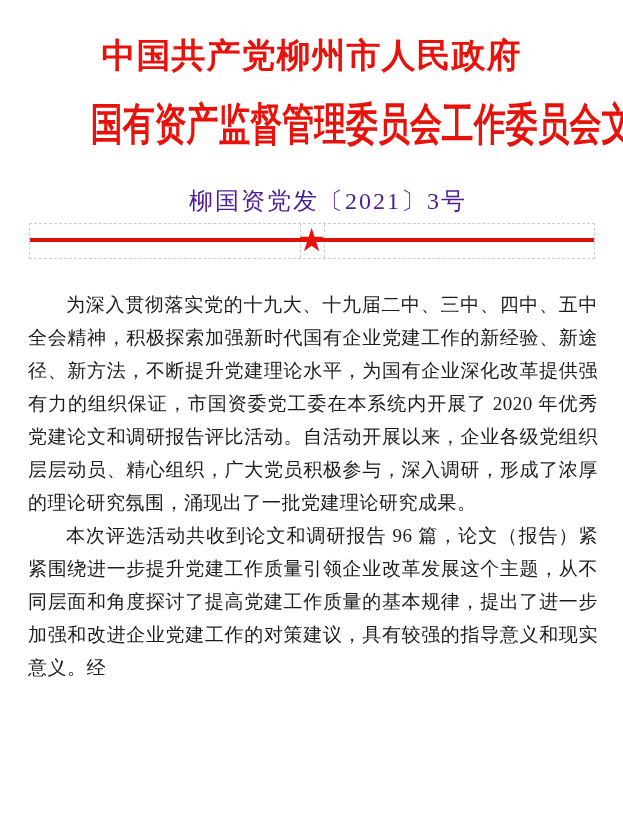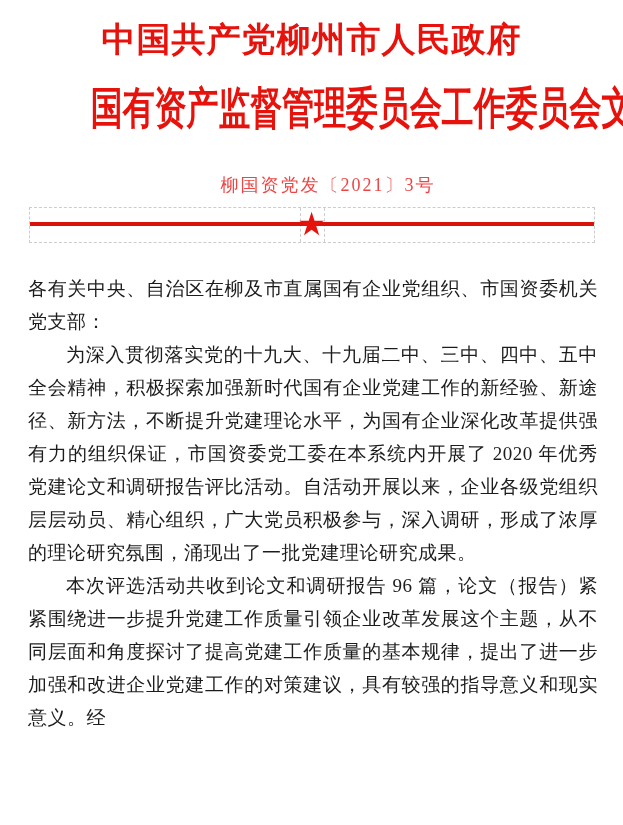--- a/index.html
+++ b/index.html
@@ -15,21 +15,21 @@
     width:623px;
     height:825px;
     margin:0 auto;
     background:#ffffff;
     overflow:hidden;
     font-family:"Liberation Serif","DejaVu Serif",serif;
     color:var(--ink);
   }
   
   .org-line1{
-    padding-top:22px;
+    padding-top:38px;
     text-align:center;
     color:var(--red);
     font-weight:bold;
     font-size:34px;
     line-height:1.05;
     letter-spacing:1px;
     white-space:nowrap;
   }
   .org-line2{
     margin-top:28px;
@@ -43,24 +43,24 @@
     font-size:42px;
     line-height:44px;
     white-space:nowrap;
     transform:scale(0.76,1.05);
     transform-origin:center center;
   }
   
   .doc-number{
     margin-top:44px;
     text-align:center;
-    font-size:18px;
+    font-size:24px;
     line-height:23px;
     letter-spacing:2px;
-    color:#ef4444;
+    color:#4c1d95;
     white-space:nowrap;
     margin-left:33px;
   }
   
   .rule-box{
     position:relative;
     width:566px;
     height:36px;
     margin:10px auto 0;
     border:1px dashed var(--grid);
@@ -128,18 +128,17 @@
 
   <div class="rule-box">
     <div class="rule-cell-divider-left"></div>
     <div class="rule-cell-divider-right"></div>
     <div class="rule-line"></div>
     <div class="rule-star">★</div>
   </div>
 
 
   <div class="doc-body">
-    <p>各有关中央、自治区在柳及市直属国有企业党组织、市国资委机关党支部：</p>
     <p class="indent">为深入贯彻落实党的十九大、十九届二中、三中、四中、五中全会精神，积极探索加强新时代国有企业党建工作的新经验、新途径、新方法，不断提升党建理论水平，为国有企业深化改革提供强有力的组织保证，市国资委党工委在本系统内开展了 2020 年优秀党建论文和调研报告评比活动。自活动开展以来，企业各级党组织层层动员、精心组织，广大党员积极参与，深入调研，形成了浓厚的理论研究氛围，涌现出了一批党建理论研究成果。</p>
     <p class="indent">本次评选活动共收到论文和调研报告 96 篇，论文（报告）紧紧围绕进一步提升党建工作质量引领企业改革发展这个主题，从不同层面和角度探讨了提高党建工作质量的基本规律，提出了进一步加强和改进企业党建工作的对策建议，具有较强的指导意义和现实意义。经</p>
   </div>
 
 </div>
 
 </body></html>

